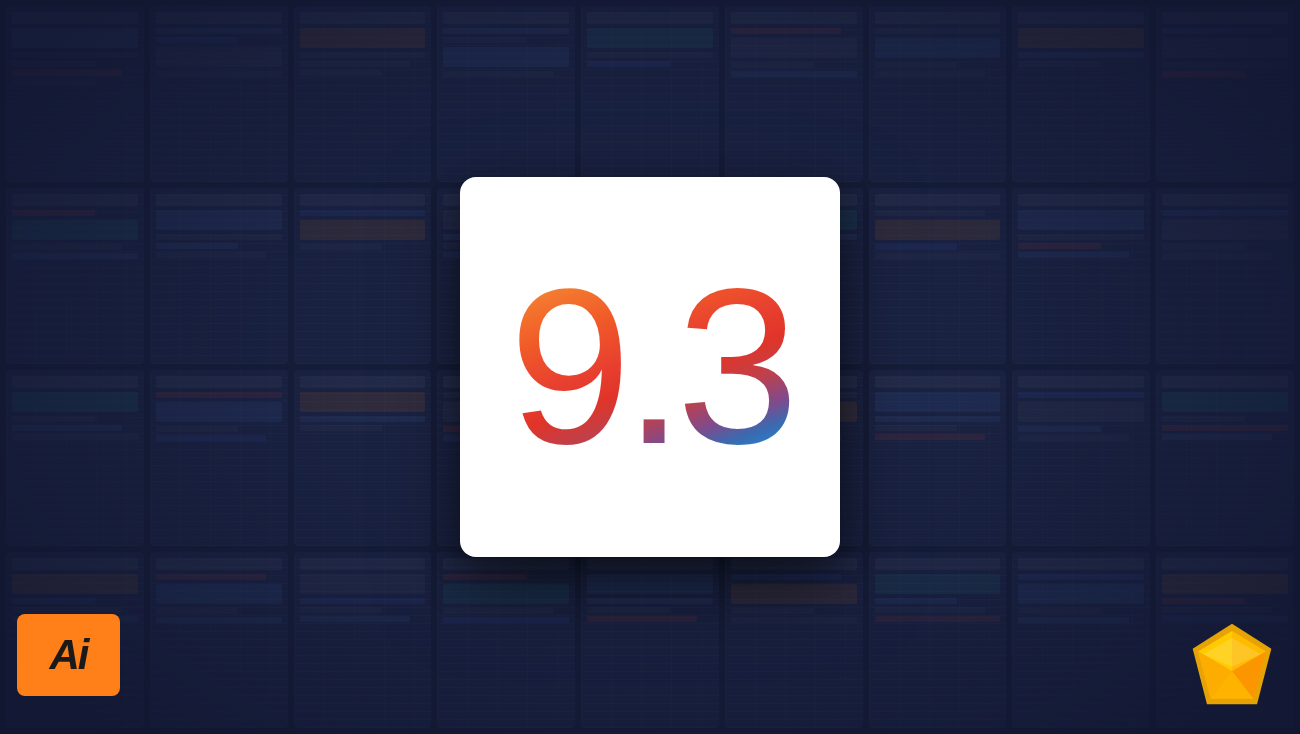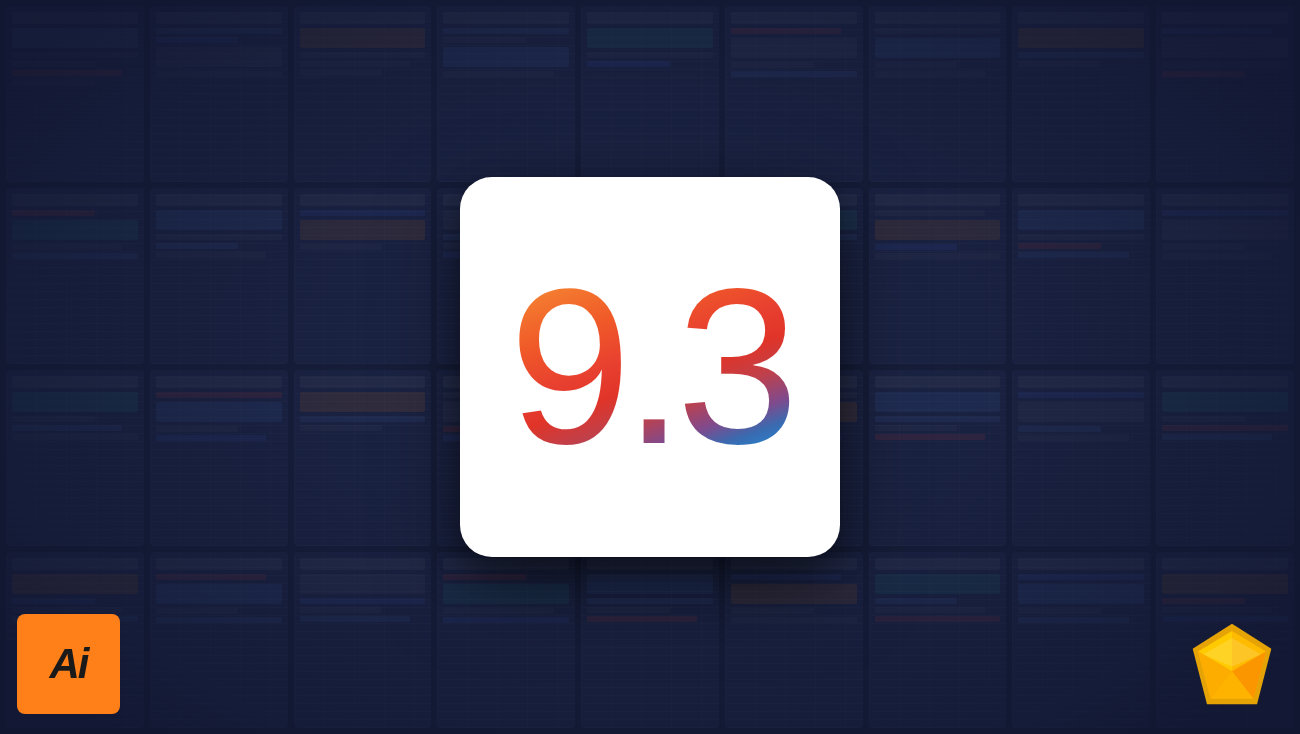--- a/index.html
+++ b/index.html
@@ -102,21 +102,21 @@
       transform: translate(-50%, -50%);
       z-index: 2;
       width: 380px;
       height: 380px;
     }
 
     .ios-icon-bg {
       width: 380px;
       height: 380px;
       background: white;
-      border-radius: 32px;
+      border-radius: 16px;
       box-shadow: 0 30px 80px rgba(0,0,0,0.5), 0 10px 30px rgba(0,0,0,0.3);
       display: flex;
       align-items: center;
       justify-content: center;
     }
 
     .ios-version-text {
       font-size: 220px;
       font-weight: 200;
       letter-spacing: -8px;
@@ -149,21 +149,21 @@
       position: absolute;
       bottom: 20px;
       left: 17px;
       z-index: 3;
       width: 103px;
       height: 100px;
     }
 
     .ai-badge-bg {
       width: 103px;
-      height: 100px;
+      height: 82px;
       background: #FF7F18;
       border-radius: 8px;
       display: flex;
       align-items: center;
       justify-content: center;
     }
 
     .ai-text {
       font-size: 42px;
       font-weight: 900;

